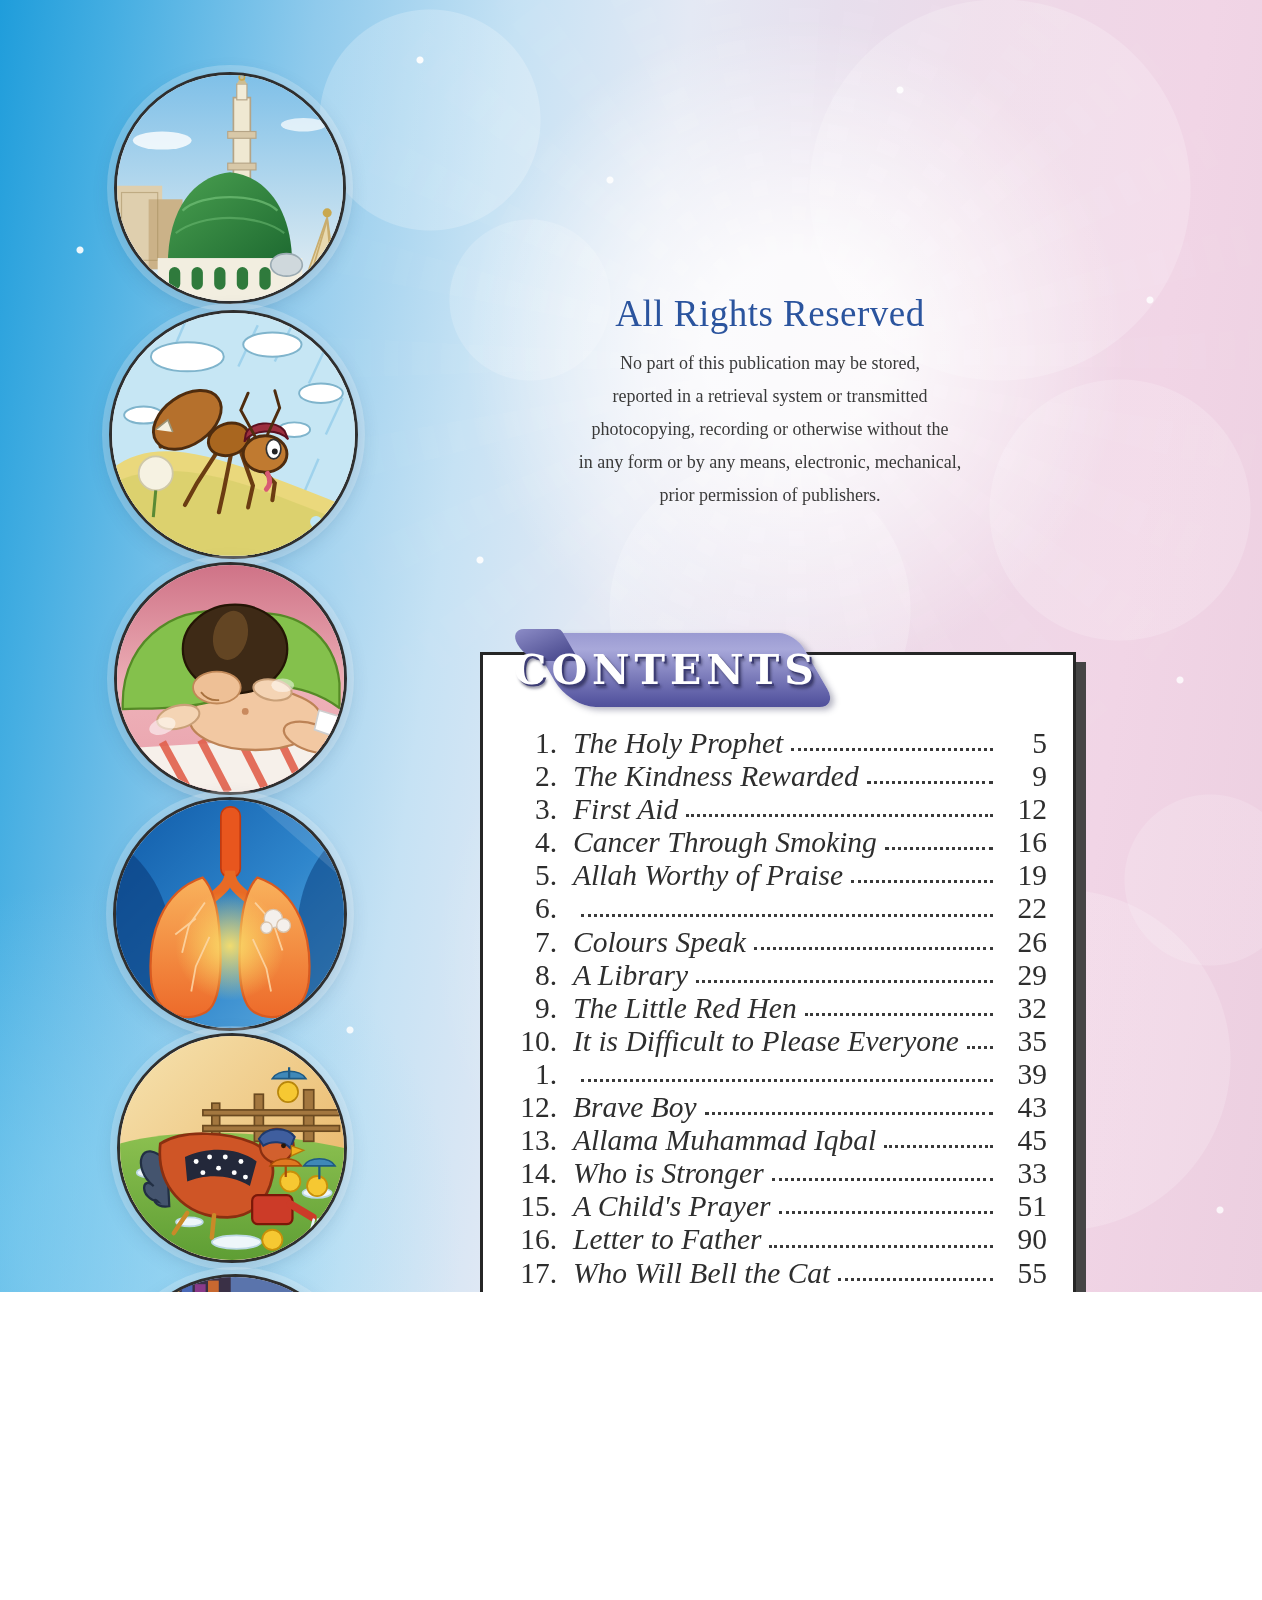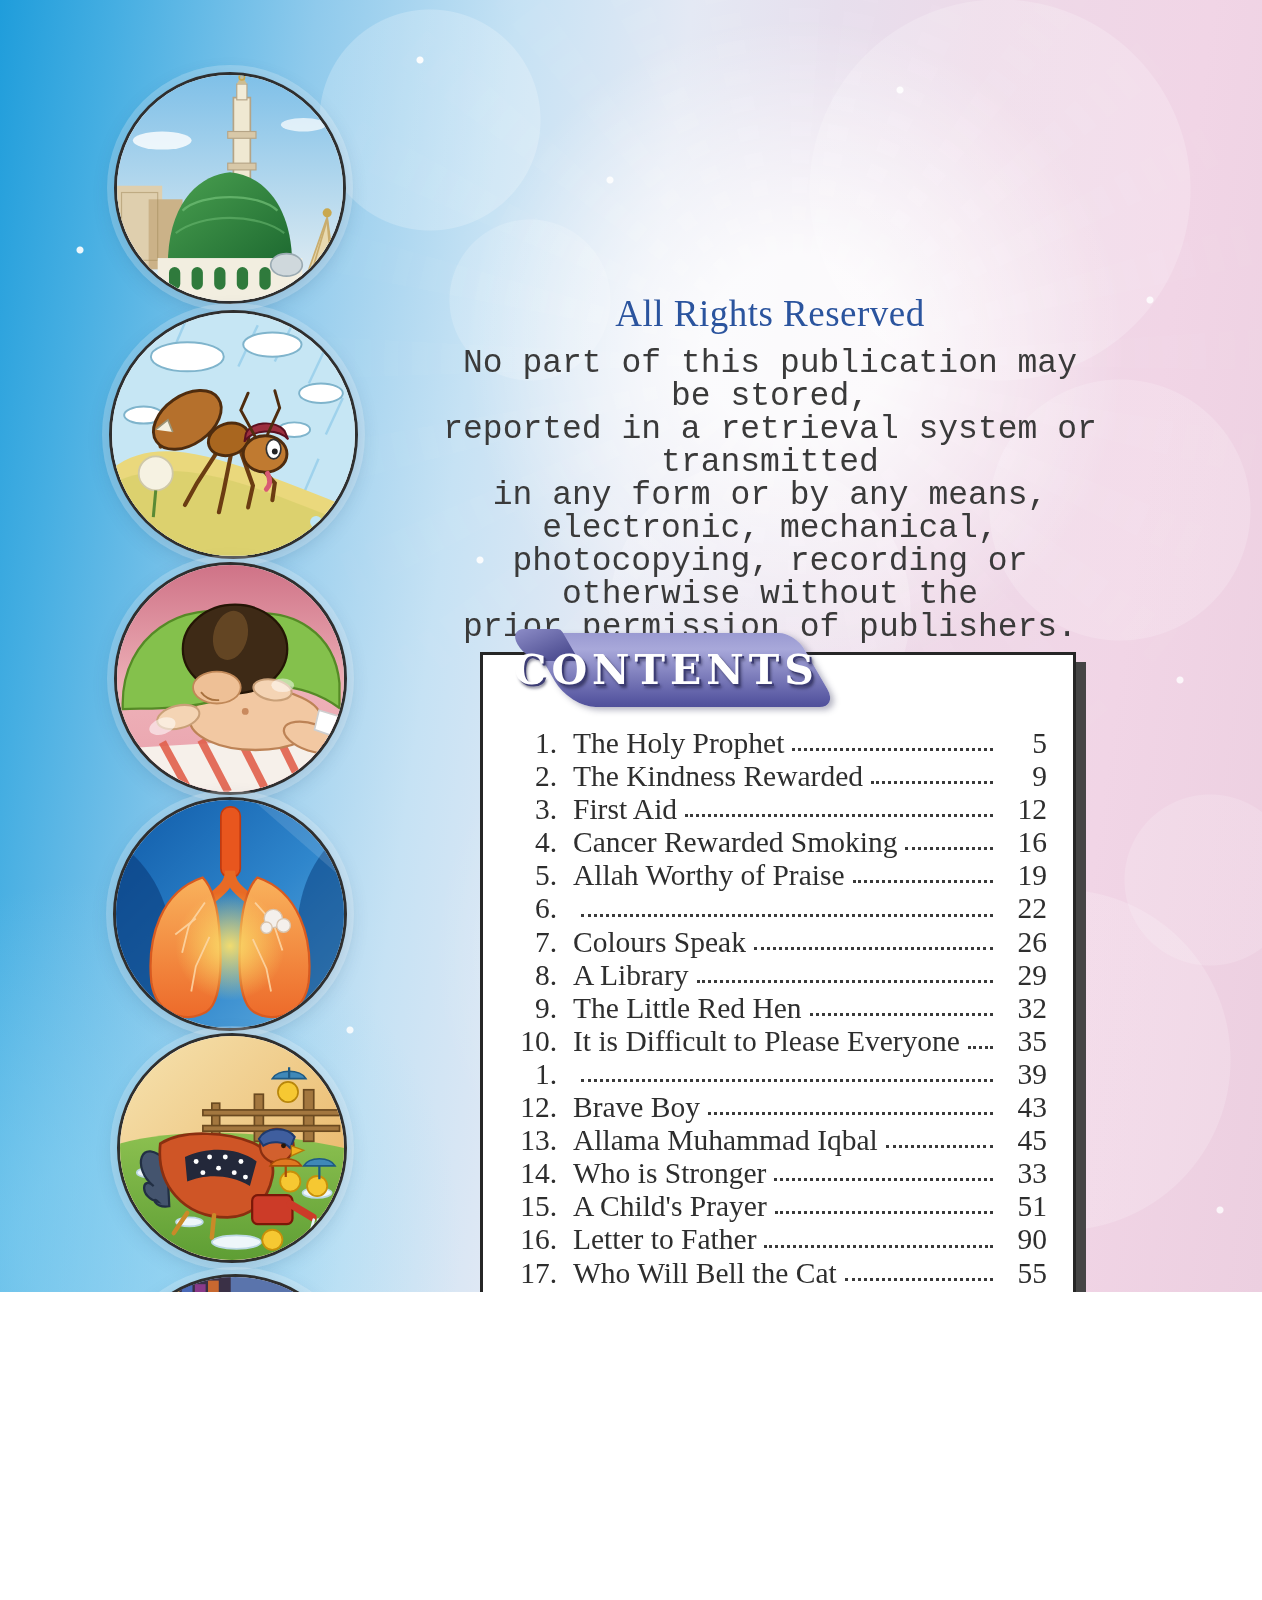--- a/index.html
+++ b/index.html
@@ -62,21 +62,21 @@
   .c2{left:109px; top:310px; width:243px; height:243px;}
   .c3{left:114px; top:562px; width:227px; height:227px;}
   .c4{left:113px; top:797px; width:228px; height:228px;}
   .c5{left:117px; top:1033px;width:224px; height:224px;}
   .c6{left:113px; top:1274px;width:239px; height:239px;}
   
   .rights{position:absolute; left:440px; top:292px; width:660px; text-align:center;}
   .rights h1{
     margin:0 0 12px 0; font-size:37px; font-weight:500; color:#2b549e; letter-spacing:.5px;
   }
-  .rights-line{font-size:33px; line-height:33px; color:#3a3a3a;font-family:Liberation Mono, monospace;}
+  .rights-line{font-size:18px; line-height:33px; color:#3a3a3a;}
   
   .toc-box{
     position:absolute; left:480px; top:652px; width:596px; height:696px;
     background:#fff; border:3px solid #262626; box-sizing:border-box;
     box-shadow:10px 10px 0 #454545;
   }
   .ribbon{
     position:absolute; left:44px; top:-22px; width:268px; height:74px;
     transform:skewX(30deg); transform-origin:0 0;
     background:linear-gradient(180deg,#9a9ad2 0%,#a8a8da 22%,#7b7bba 60%,#5b5ba4 88%,#50509a 100%);
@@ -95,21 +95,21 @@
     font-family:"DejaVu Serif","Liberation Serif",serif;
     font-size:41px; font-weight:bold; letter-spacing:5px; color:#ffffff;
     text-shadow:2px 2px 0 #3c3c74, 3px 4px 3px rgba(25,25,55,0.55);
   }
   .toc-list{
     list-style:none; margin:0; position:absolute; left:0; right:0; top:72px;
     padding:0 26px 0 16px;
   }
   .toc-row{display:flex; align-items:baseline; height:33.1px; font-size:29.5px; color:#2e2e2e;}
   .toc-num{width:58px; text-align:right; padding-right:16px; flex:none;}
-  .toc-title{white-space:nowrap; flex:none;}
+  .toc-title{white-space:nowrap; flex:none;font-style:italic;}
   .toc-leader{
     flex:1 1 auto; min-width:18px; align-self:flex-end;
     border-bottom:3.4px dotted #3a3a3a; margin:0 6px 9px 8px;
   }
   .toc-page{width:48px; text-align:right; flex:none;}
 </style>
 </head>
 <body>
 
 <div class="page">
@@ -416,22 +416,22 @@
         <path d="M110 196 a16 16 0 0 0 24 0 a12 8 0 0 0 -24 0 z" fill="#3a5ac2"></path>
       </g>
     </svg>
   </figure>
 
   <section class="rights">
     <h1>All Rights Reserved</h1>
     <div>
         <div class="rights-line">No part of this publication may be stored,</div>
         <div class="rights-line">reported in a retrieval system or transmitted</div>
+        <div class="rights-line">photocopying, recording or otherwise without the</div>
         <div class="rights-line">in any form or by any means, electronic, mechanical,</div>
-        <div class="rights-line">photocopying, recording or otherwise without the</div>
         <div class="rights-line">prior permission of publishers.</div>
       </div>
   </section>
 
   <section class="toc-box">
     <div class="ribbon">
       <span class="ribbon-fold"></span>
       <span class="ribbon-label">CONTENTS</span>
     </div>
     <ol class="toc-list">
@@ -451,21 +451,21 @@
 
   <li class="toc-row">
     <span class="toc-num">3.</span>
     <span class="toc-title">First Aid</span>
     <span class="toc-leader"></span>
     <span class="toc-page">12</span>
   </li>
 
   <li class="toc-row">
     <span class="toc-num">4.</span>
-    <span class="toc-title">Cancer Rewarded Smoking</span>
+    <span class="toc-title">Cancer Through Smoking</span>
     <span class="toc-leader"></span>
     <span class="toc-page">16</span>
   </li>
 
   <li class="toc-row">
     <span class="toc-num">5.</span>
     <span class="toc-title">Allah Worthy of Praise</span>
     <span class="toc-leader"></span>
     <span class="toc-page">19</span>
   </li>

